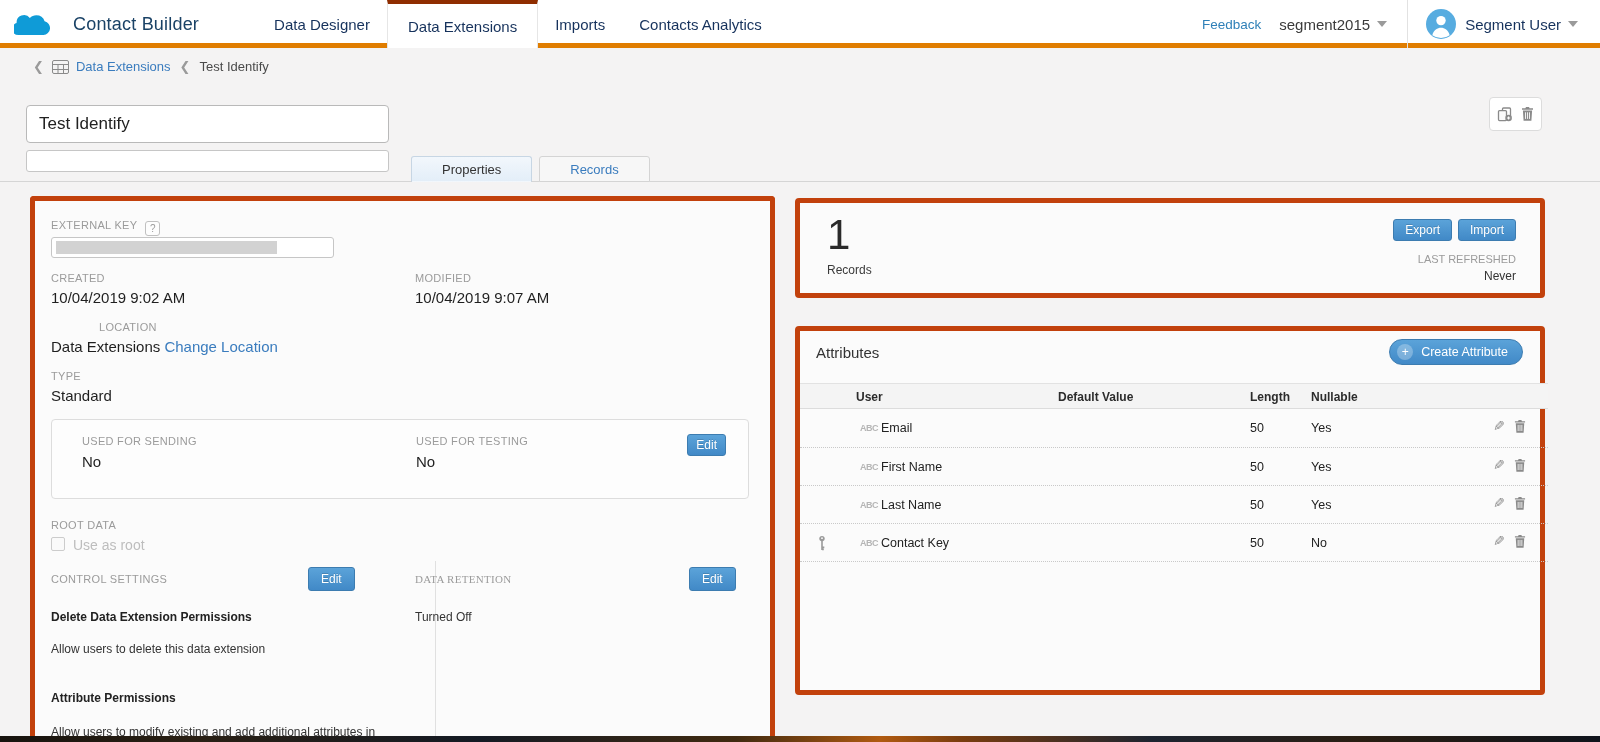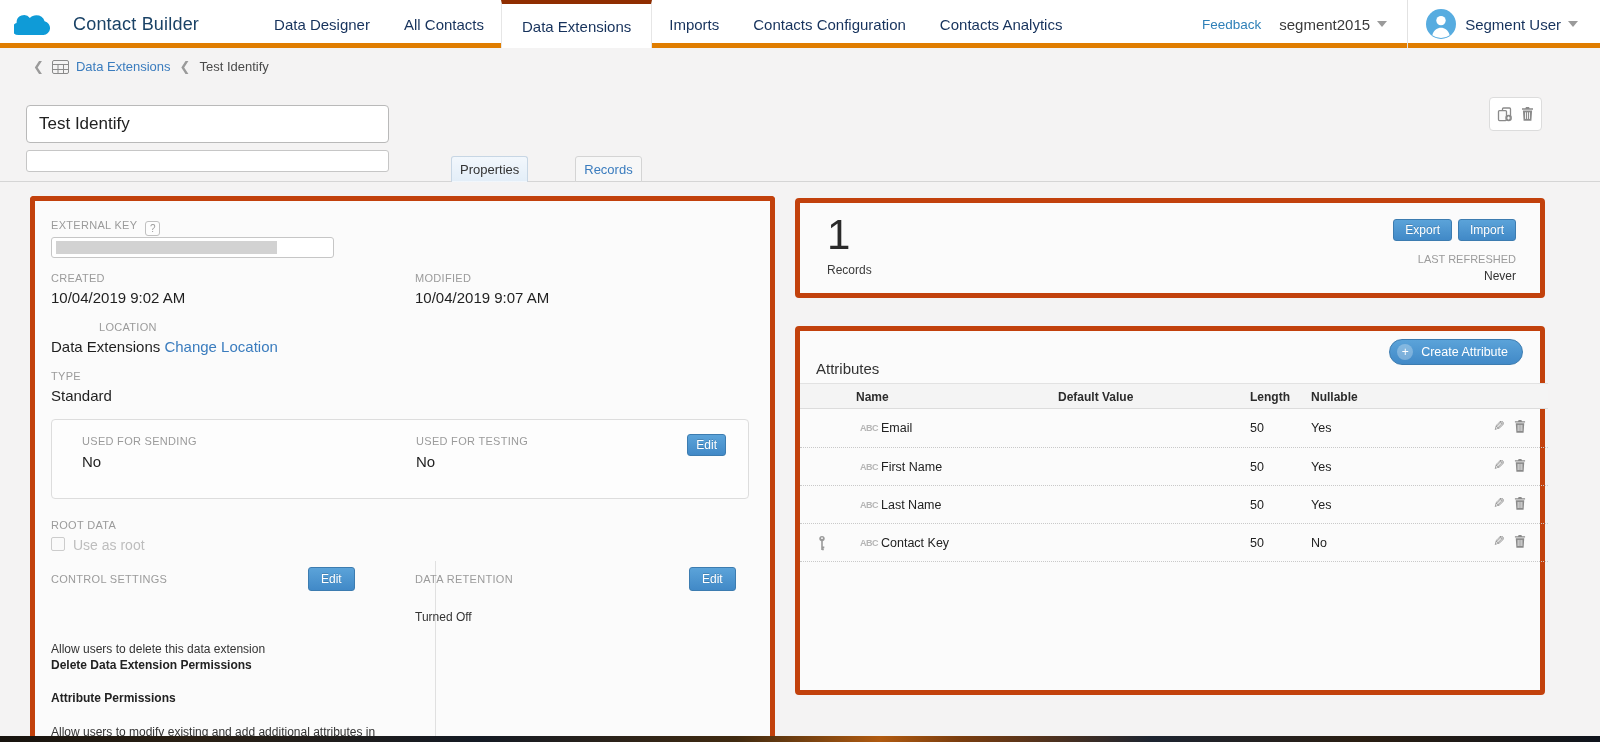--- a/index.html
+++ b/index.html
@@ -30,21 +30,21 @@
   .crumb-icon { display:flex; margin-right:7px; }
   .crumb-link { color:#3a7cbe; cursor:pointer; }
   .crumb-current { color:#4a4a4a; }
 
   
   .name-input { position:absolute; left:26px; top:105px; width:363px; height:38px; border:1px solid #b9b9b9; border-radius:4px; background:#fff; font-family:inherit; font-size:17px; color:#222; padding:0 12px; }
   .desc-input { position:absolute; left:26px; top:150px; width:363px; height:22px; border:1px solid #c6c6c6; border-radius:3px; background:#fff; font-family:inherit; font-size:12px; padding:0 8px; }
   .header-actions { position:absolute; left:1489px; top:97px; width:53px; height:34px; background:#fff; border:1px solid #dcdcdc; border-radius:4px; display:flex; align-items:center; justify-content:center; gap:8px; }
   .icon-btn { display:flex; cursor:pointer; }
   .page-tabs { position:absolute; left:411px; top:156px; display:flex; z-index:2; }
-  .page-tab { height:26px; padding:0 8px; display:flex; align-items:center; font-size:13px; border:1px solid #d4d4d4; border-radius:3px 3px 0 0; margin-right:7px; background:#f7f7f7; color:#3a7cbe; cursor:pointer;margin-left:40px; }
+  .page-tab { height:26px; padding:0 30px; display:flex; align-items:center; font-size:13px; border:1px solid #d4d4d4; border-radius:3px 3px 0 0; margin-right:7px; background:#f7f7f7; color:#3a7cbe; cursor:pointer; }
   .page-tab.active { background:linear-gradient(#f2f7fc,#e3eef8); border-color:#c7d6e4; border-bottom-color:transparent; color:#333; }
   .tabs-rule { position:absolute; left:0; top:181px; width:1600px; height:1px; background:#d5d5d5; }
 
   
   .panel { position:absolute; background:#fbfbfb; border:5px solid #c2410c; border-radius:4px; }
   .panel-left { left:30px; top:196px; width:745px; height:541px; border-bottom:none; border-radius:4px 4px 0 0; }
   .panel-records { left:795px; top:198px; width:750px; height:100px; }
   .panel-attributes { left:795px; top:326px; width:750px; height:369px; }
 
   .field-label { font-size:11px; color:#9b9b9b; letter-spacing:.3px; }
@@ -69,21 +69,21 @@
 
   
   .records-count { position:absolute; left:27px; top:8px; font-size:42px; color:#2a2a2a; }
   .records-label { position:absolute; left:27px; top:60px; font-size:12px; color:#3a3a3a; }
   .records-btns { position:absolute; right:24px; top:16px; display:flex; gap:6px;padding-left:12px; }
   .records-btns .btn { height:22px; padding:0 11px; }
   .last-refreshed-label { position:absolute; right:24px; top:50px; font-size:11px; color:#9b9b9b; }
   .last-refreshed-value { position:absolute; right:24px; top:66px; font-size:12px; color:#333; }
 
   
-  .attr-title { position:absolute; left:16px; top:13px; font-size:15px; color:#333;margin-top:16px; }
+  .attr-title { position:absolute; left:16px; top:13px; font-size:15px; color:#333; }
   .create-attr-btn { position:absolute; right:17px; top:8px; height:26px; border-radius:14px; padding:0 14px 0 7px; display:flex; align-items:center; font-size:12.5px; color:#fff; background:linear-gradient(#5ba3d9,#4189c7); border:1px solid #3c7cb0; cursor:pointer; }
   .plus-circle { width:16px; height:16px; border-radius:50%; background:rgba(255,255,255,.28); display:flex; align-items:center; justify-content:center; font-size:12px; margin-right:8px; }
   .attr-thead { position:absolute; left:0; top:52px; width:748px; height:26px; background:#f4f4f4; border-top:1px solid #e2e2e2; border-bottom:1px solid #dcdcdc; }
   .th { position:absolute; top:6px; font-size:12px; font-weight:bold; color:#2c2c2c; }
   .attr-row { position:absolute; left:0; width:748px; height:38px; }
   .attr-row + .attr-row, .row-endline { border-top:1px dotted #c9c9c9; }
   .row-endline { position:absolute; left:0; top:230px; width:748px; height:0; }
   .cell { position:absolute; top:12px; font-size:12.5px; color:#222; }
   .abc-glyph { position:absolute; left:60px; top:14px; font-size:9px; font-weight:bold; color:#b5b5b5; letter-spacing:-0.5px; }
   .key-cell { position:absolute; left:17px; top:11px; display:flex; }
@@ -103,24 +103,22 @@
     <div class="brand">
       <span style="display:flex;">
         <svg width="38" height="24" viewBox="0 0 38 24">
             <path fill="#0f9bd7" d="M30.6 9.2a8.8 8.8 0 0 0-8.3-5.9c-2.5 0-4.8 1-6.4 2.7A7.4 7.4 0 0 0 2.6 11a6.2 6.2 0 0 0 1.9 12.1h24.9a7.05 7.05 0 0 0 1.2-13.9z"></path>
           </svg>
       </span>
       <span class="brand-title">Contact Builder</span>
     </div>
     <div class="nav-tabs">
       <div class="nav-tab">Data Designer</div>
-      <div class="nav-tab">All Contacts</div>
       <div class="nav-tab active">Data Extensions</div>
       <div class="nav-tab">Imports</div>
-      <div class="nav-tab">Contacts Configuration</div>
       <div class="nav-tab">Contacts Analytics</div>
     </div>
     <div class="nav-right">
       <span class="feedback-link">Feedback</span>
       <span class="account-switcher">
         <span>segment2015</span>
         <span class="caret"></span>
       </span>
       <span class="nav-divider"></span>
       <span class="user-menu">
@@ -208,24 +206,24 @@
 
     <div class="pos field-label" style="left:16px; top:318px;">ROOT DATA</div>
     <div class="checkbox" style="left:16px; top:336px;"></div>
     <div class="pos" style="left:38px; top:336px; font-size:14px; color:#bdbdbd;">Use as root</div>
 
     <div class="pos field-label" style="left:16px; top:372px;">CONTROL SETTINGS</div>
     <div class="btn pos" style="left:273px; top:366px; height:24px; padding:0 12px;">Edit</div>
 
     <div class="col-divider" style="height:181px;"></div>
 
-    <div class="pos field-label" style="left:380px; top:372px;">DATA RETENTION</div>
+    <div class="pos field-label" style="left:380px; top:372px;font-family:Liberation Serif, serif;">DATA RETENTION</div>
     <div class="btn pos" style="left:654px; top:366px; height:24px; padding:0 12px;">Edit</div>
 
-    <div class="pos perm-title" style="left:16px; top:409px;margin-top:48px;">Delete Data Extension Permissions</div>
+    <div class="pos perm-title" style="left:16px; top:409px;">Delete Data Extension Permissions</div>
     <div class="pos perm-text" style="left:16px; top:441px;">Allow users to delete this data extension</div>
     <div class="pos perm-title" style="left:16px; top:490px;">Attribute Permissions</div>
     <div class="pos perm-text" style="left:16px; top:524px;">Allow users to modify existing and add additional attributes in</div>
 
     <div class="pos perm-text" style="left:380px; top:409px;">Turned Off</div>
   </div>
 
   <div class="panel panel-records">
     <div class="records-count">1</div>
     <div class="records-label">Records</div>
@@ -238,21 +236,21 @@
   </div>
 
   <div class="panel panel-attributes">
     <div class="attr-title">Attributes</div>
     <div class="create-attr-btn">
       <span class="plus-circle">+</span>
       <span>Create Attribute</span>
     </div>
 
     <div class="attr-thead">
-      <div class="th" style="left:56px;">Name</div>
+      <div class="th" style="left:56px;">User</div>
       <div class="th" style="left:258px;">Default Value</div>
       <div class="th" style="left:450px;">Length</div>
       <div class="th" style="left:511px;">Nullable</div>
     </div>
 
     <div class="attr-row" style="top:78px;">
       <span class="abc-glyph">ABC</span>
       <span class="cell" style="left:81px;">Email</span>
       <span class="cell" style="left:258px;"></span>
       <span class="cell" style="left:450px;">50</span>

